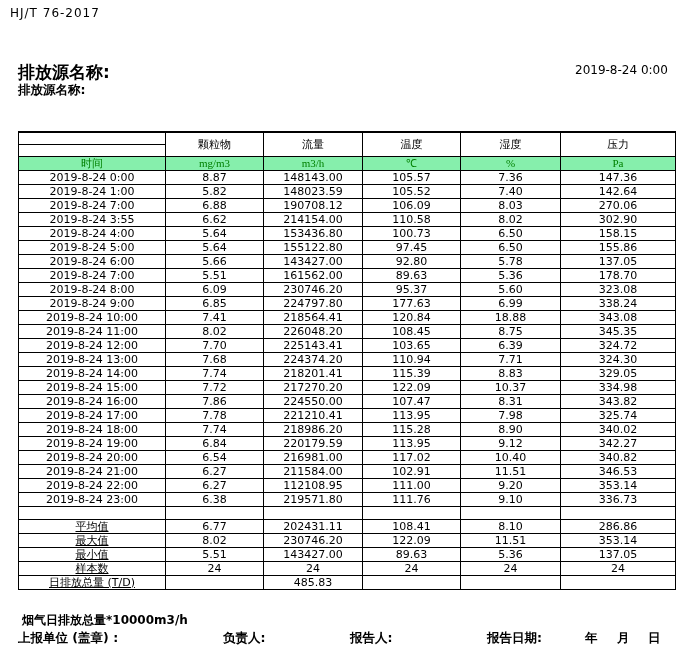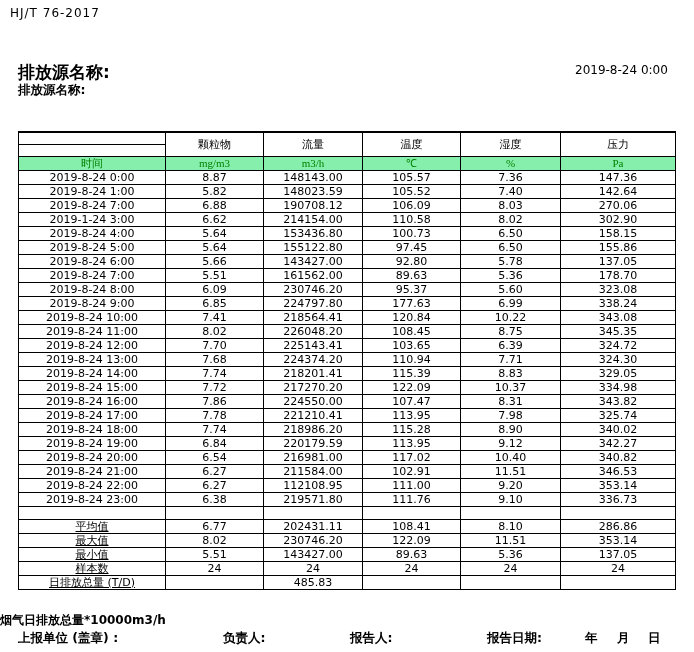--- a/index.html
+++ b/index.html
@@ -50,21 +50,21 @@
   tr.unit-row td {
     background: #86efac;
     color: #008000;
     height: 13px;
     font-family: Liberation Serif, serif;
   }
   .summary-label { text-decoration: underline; }
   tr.spacer-row td { height: 13px; }
 
   .footnote {
-    position: absolute; top: 612px; left: 0;
+    position: absolute; top: 612px; left: 22px;
     font-size: 12px; font-weight: bold;
   }
   .signature-row { position: absolute; top: 630px; left: 0; width: 100%; height: 18px; font-size: 12.5px; font-weight: bold; }
   .signature-row span { position: absolute; top: 0; white-space: nowrap; }
   .sig-unit { left: 18px; text-align: right; }
   .sig-responsible { left: 223px; }
   .sig-reporter { left: 350px; }
   .sig-date { left: 487px; }
   .sig-year { left: 585px; }
   .sig-month { left: 617px; }
@@ -129,21 +129,21 @@
         </tr>
         <tr>
           <td>2019-8-24 7:00</td>
           <td>6.88</td>
           <td>190708.12</td>
           <td>106.09</td>
           <td>8.03</td>
           <td>270.06</td>
         </tr>
         <tr>
-          <td>2019-1-24 3:00</td>
+          <td>2019-8-24 3:55</td>
           <td>6.62</td>
           <td>214154.00</td>
           <td>110.58</td>
           <td>8.02</td>
           <td>302.90</td>
         </tr>
         <tr>
           <td>2019-8-24 4:00</td>
           <td>5.64</td>
           <td>153436.80</td>
@@ -189,21 +189,21 @@
           <td>224797.80</td>
           <td>177.63</td>
           <td>6.99</td>
           <td>338.24</td>
         </tr>
         <tr>
           <td>2019-8-24 10:00</td>
           <td>7.41</td>
           <td>218564.41</td>
           <td>120.84</td>
-          <td>10.22</td>
+          <td>18.88</td>
           <td>343.08</td>
         </tr>
         <tr>
           <td>2019-8-24 11:00</td>
           <td>8.02</td>
           <td>226048.20</td>
           <td>108.45</td>
           <td>8.75</td>
           <td>345.35</td>
         </tr>

